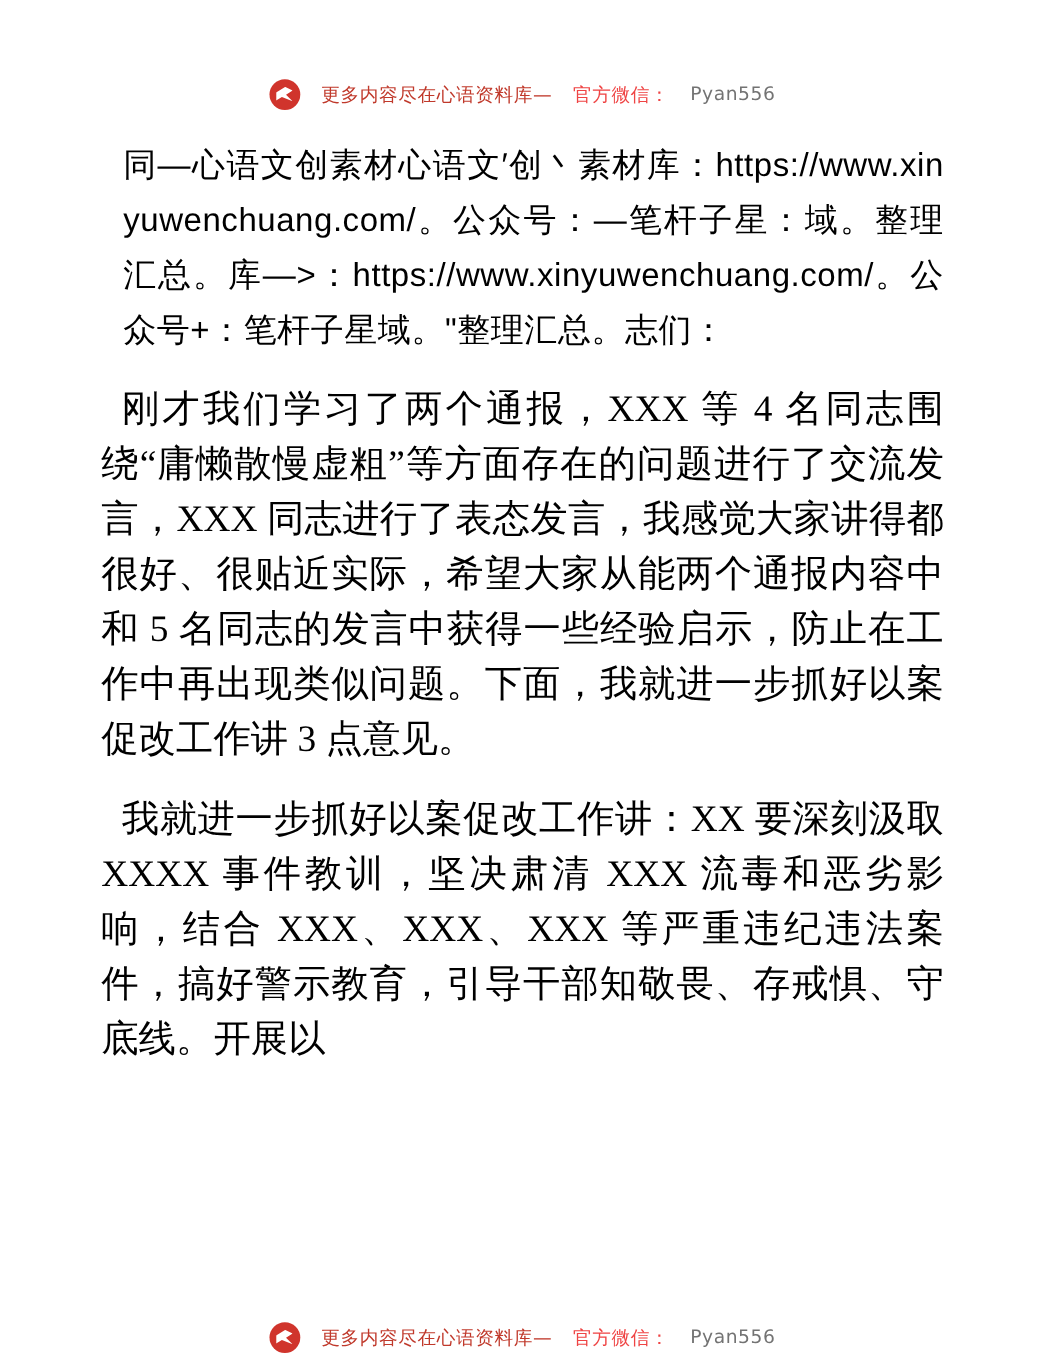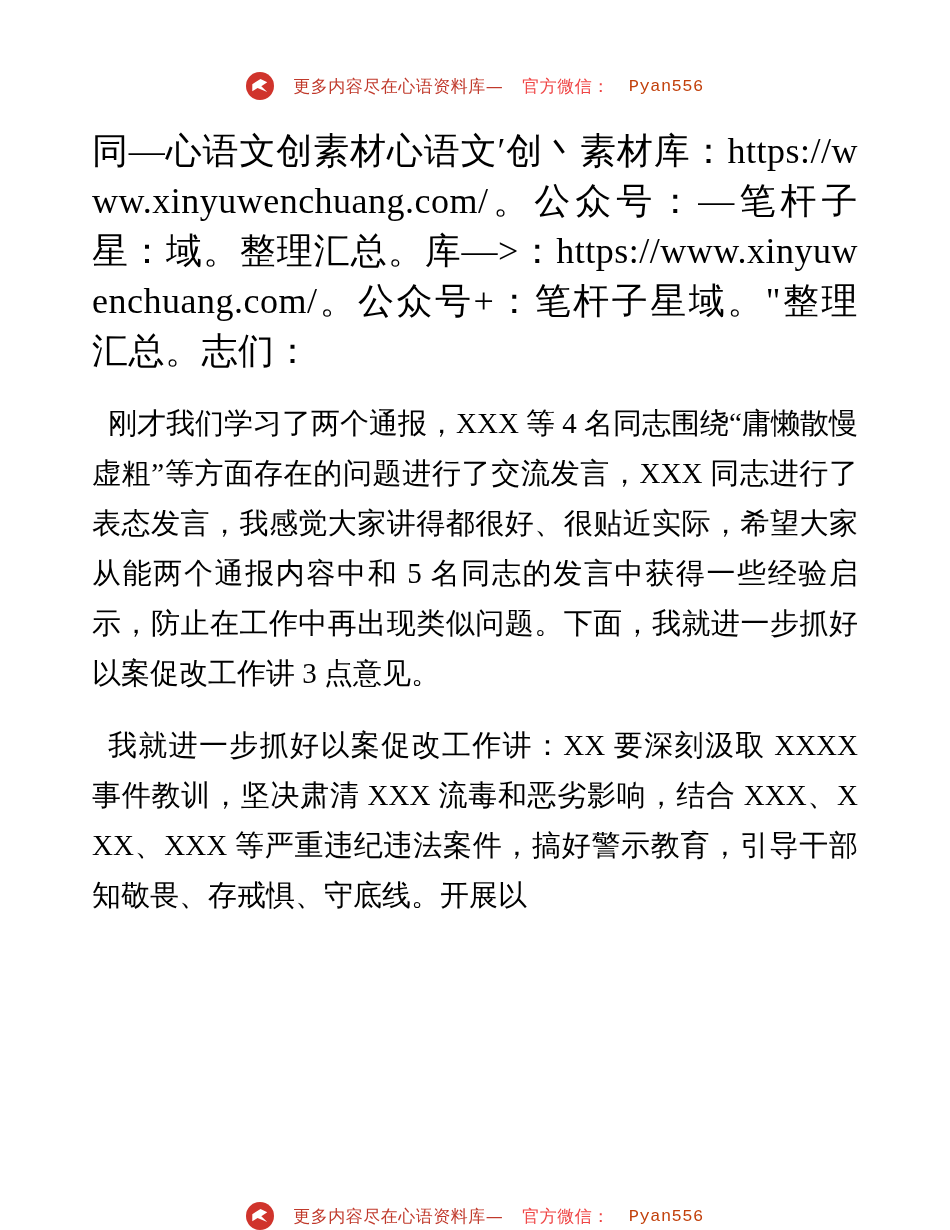--- a/index.html
+++ b/index.html
@@ -56,43 +56,44 @@
     position: absolute;
     left: 6px;
     top: 7px;
     width: 15px;
     height: 13px;
     background: #ffffff;
     clip-path: polygon(0% 40%, 55% 0%, 100% 25%, 60% 55%, 100% 100%, 35% 70%, 0% 95%);
   }
   .wm-text-main { color: #c0392b; }
   .wm-text-sub { color: #ef4444; }
-  .wm-id { color: #c2410c; font-family: Liberation Mono, monospace; }
+  .wm-id { color: #737373; }
 
   
   .para {
-    font-size: 29px;
+    font-size: 34px;
     line-height: 50px;
     text-align: justify;
     text-justify: inter-ideograph;
     margin: 0;
     word-break: break-all;
   }
   .para.p-head {
     margin-top: 26px;
     text-indent: 0;
   }
   .para.p-body {
     margin-top: 22px;
     text-indent: 0.55em;
   }
   .mono {
-    font-family: Liberation Serif, serif;
-    font-size: 36px;
+    font-family: Liberation Sans, sans-serif;
+    font-size: 30px;
     letter-spacing: 0.5px;
+    margin-left: 20px;
   }
 </style>
 </head>
 <body>
 
 <div class="page">
 
   <div class="watermark top">
     <span class="wm-logo"></span>
     <span class="wm-text-main">更多内容尽在心语资料库—</span>

